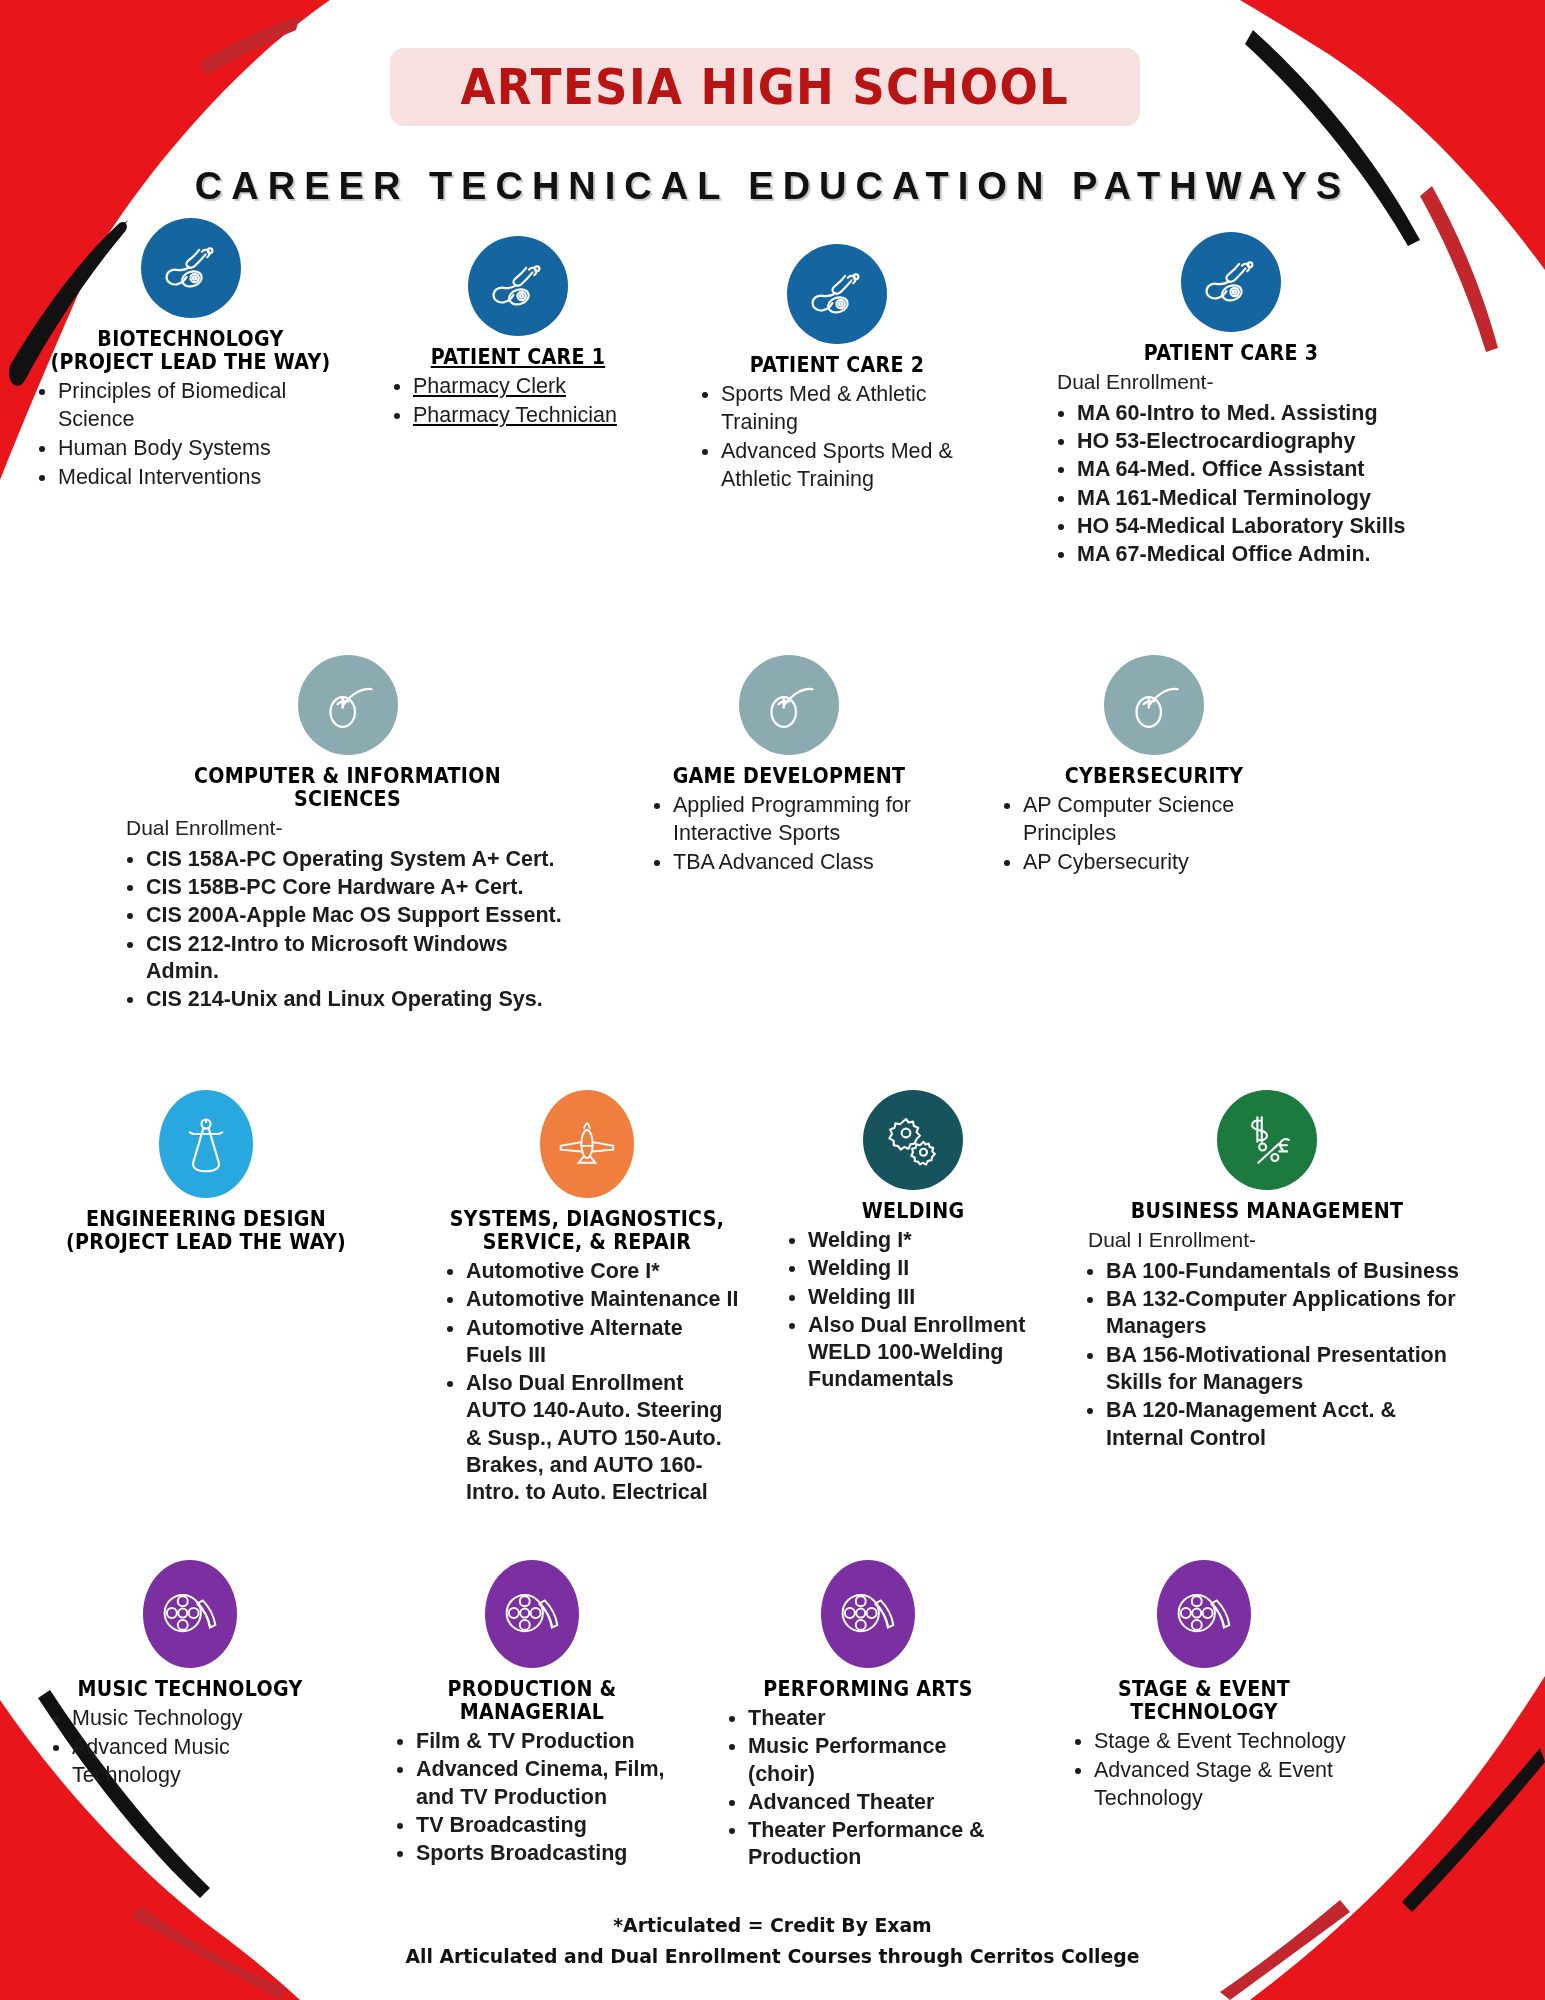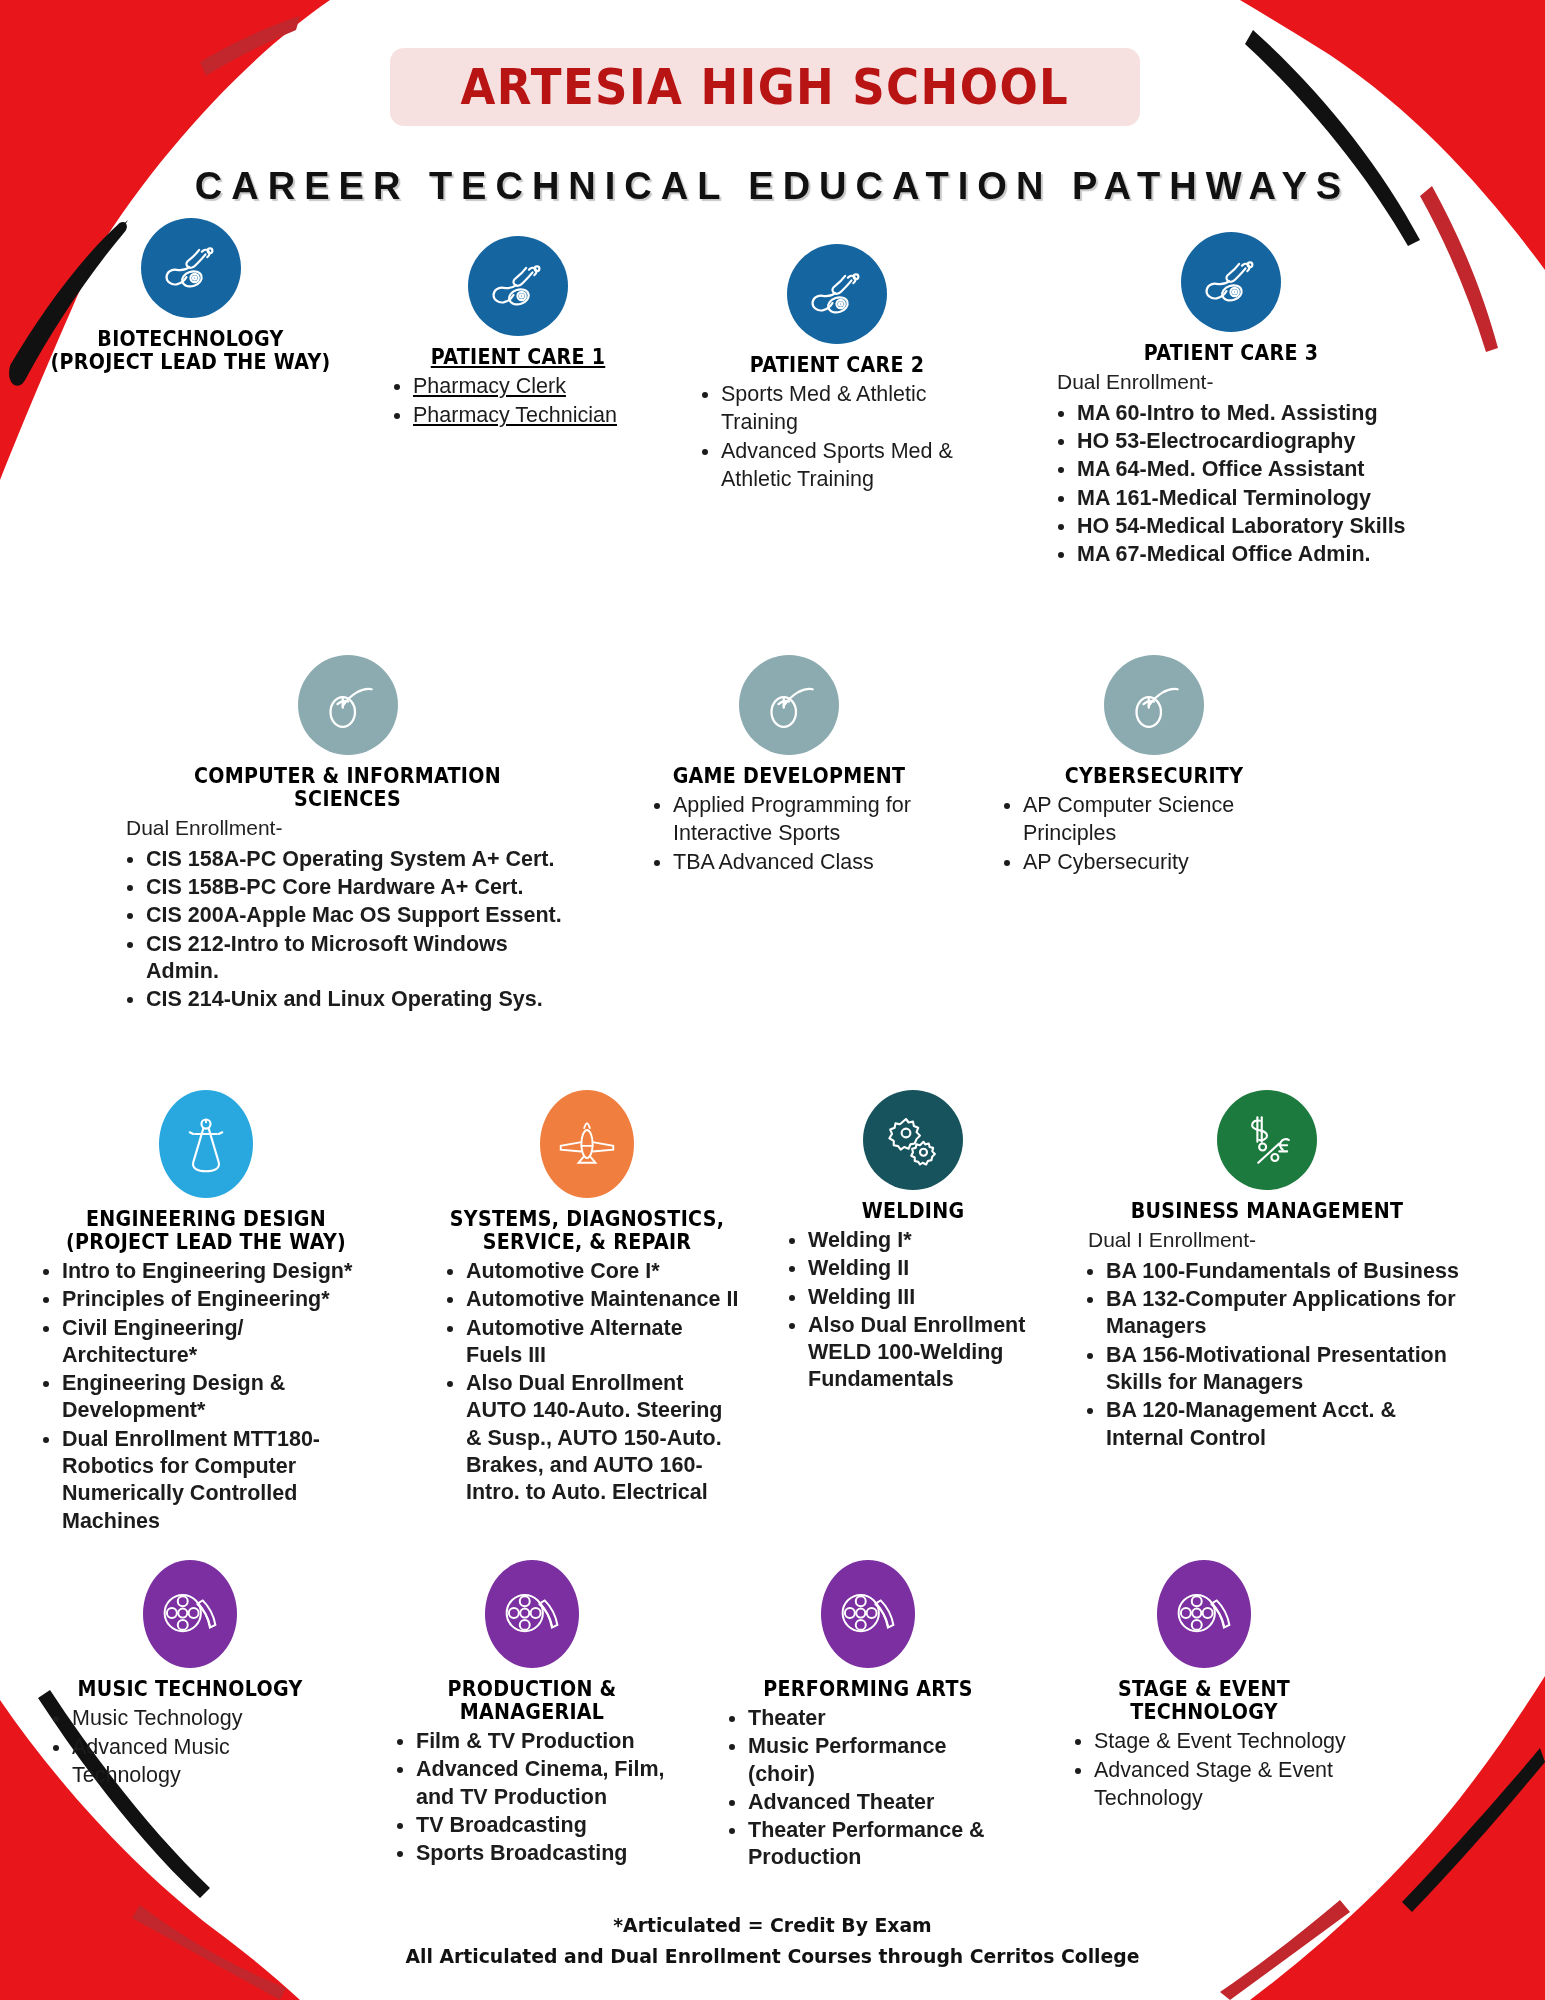--- a/index.html
+++ b/index.html
@@ -169,20 +169,25 @@
             <circle cx="53" cy="13" r="2.6"></circle>
             <path d="M30 31c-4 3-9 4-14 3-6-1-11 3-11 8s5 9 11 8c5-1 9-4 11-8"></path>
             <ellipse cx="33" cy="44" rx="11" ry="8" transform="rotate(-18 33 44)"></ellipse>
             <circle cx="36" cy="43" r="4.6"></circle>
             <circle cx="36" cy="43" r="1.8"></circle>
           </svg>
         </div>
       </div>
       <div class="pathway-title">BIOTECHNOLOGY
 (PROJECT LEAD THE WAY)</div>
+      <ul class="courses">
+        <li>Principles of Biomedical Science</li>
+        <li>Human Body Systems</li>
+        <li>Medical Interventions</li>
+      </ul>
     </div>
 
     <div class="col" style="width:290px; margin-left:10px; margin-top:18px;text-decoration:underline;">
       <div class="icon-wrap">
         <div class="icon-circle" style="background:#1565a0">
           <svg width="58" height="58" viewBox="0 0 64 64" fill="none" stroke="#fff" stroke-width="2.4" stroke-linecap="round">
             <path d="M41 12c-3 4-7 8-11 11-3 2-4 5-2 7 2 3 6 2 9-1 4-4 8-8 11-12"></path>
             <path d="M44 14c2-2 5-3 7-1s2 5-1 7"></path>
             <circle cx="53" cy="13" r="2.6"></circle>
             <path d="M30 31c-4 3-9 4-14 3-6-1-11 3-11 8s5 9 11 8c5-1 9-4 11-8"></path>
@@ -316,27 +321,20 @@
             <circle cx="24" cy="10" r="5"></circle>
             <path d="M24 6v2"></path>
             <path d="M21 15L10 52c-2 7 5 10 14 10s16-3 14-10L27 15"></path>
             <path d="M12 21h24"></path>
             <path d="M10 21l-4-2M38 21l4-2"></path>
           </svg>
         </div>
       </div>
       <div class="pathway-title">ENGINEERING DESIGN
 (PROJECT LEAD THE WAY)</div>
-      <ul class="courses tight" style="padding-left:32px;">
-        <li>Intro to Engineering Design*</li>
-        <li>Principles of Engineering*</li>
-        <li>Civil Engineering/ Architecture*</li>
-        <li>Engineering Design &amp; Development*</li>
-        <li>Dual Enrollment MTT180-Robotics for Computer Numerically Controlled Machines</li>
-      </ul>
     </div>
 
     <div class="col" style="width:310px; margin-left:50px;">
       <div class="icon-wrap">
         <div class="icon-circle oval" style="background:#f07f3f">
           <svg width="60" height="46" viewBox="0 0 64 48" fill="none" stroke="#fff" stroke-width="2" stroke-linecap="round">
             <ellipse cx="32" cy="24" rx="6" ry="15"></ellipse>
             <path d="M26 22L4 26l0 4 22 2"></path>
             <path d="M38 22l22 4 0 4-22 2"></path>
             <path d="M29 7c1-3 2-5 3-5s2 2 3 5"></path>

